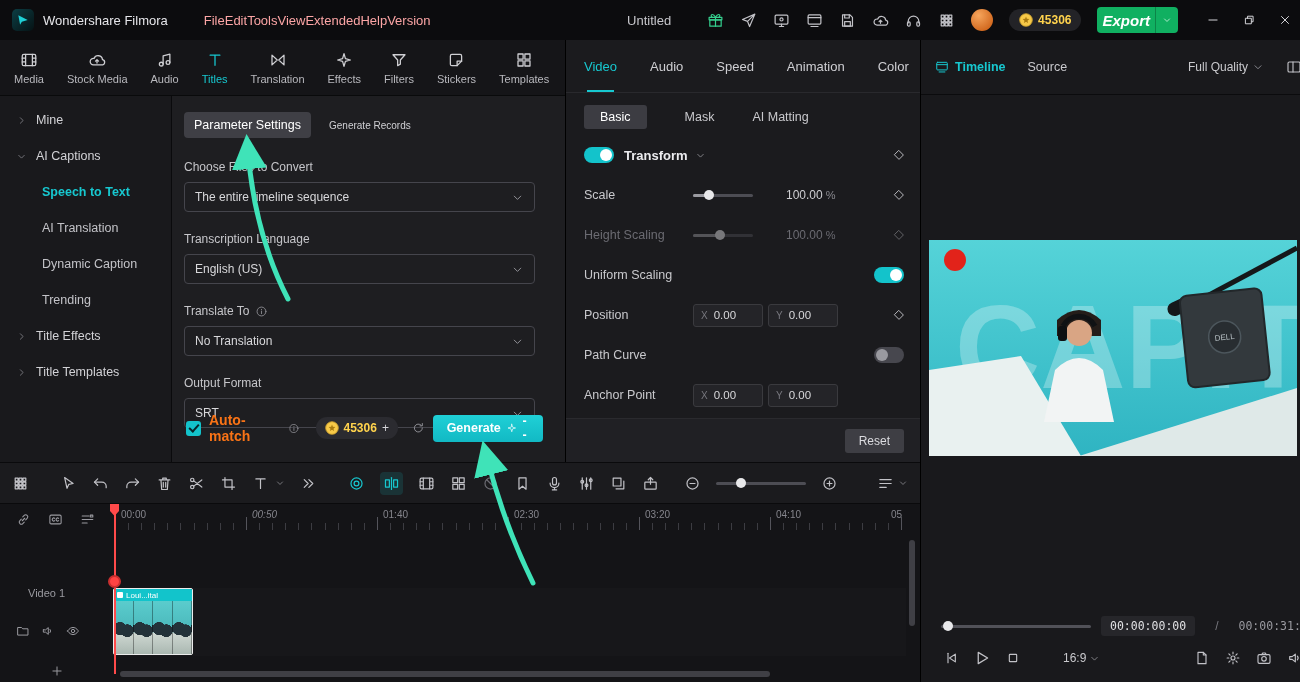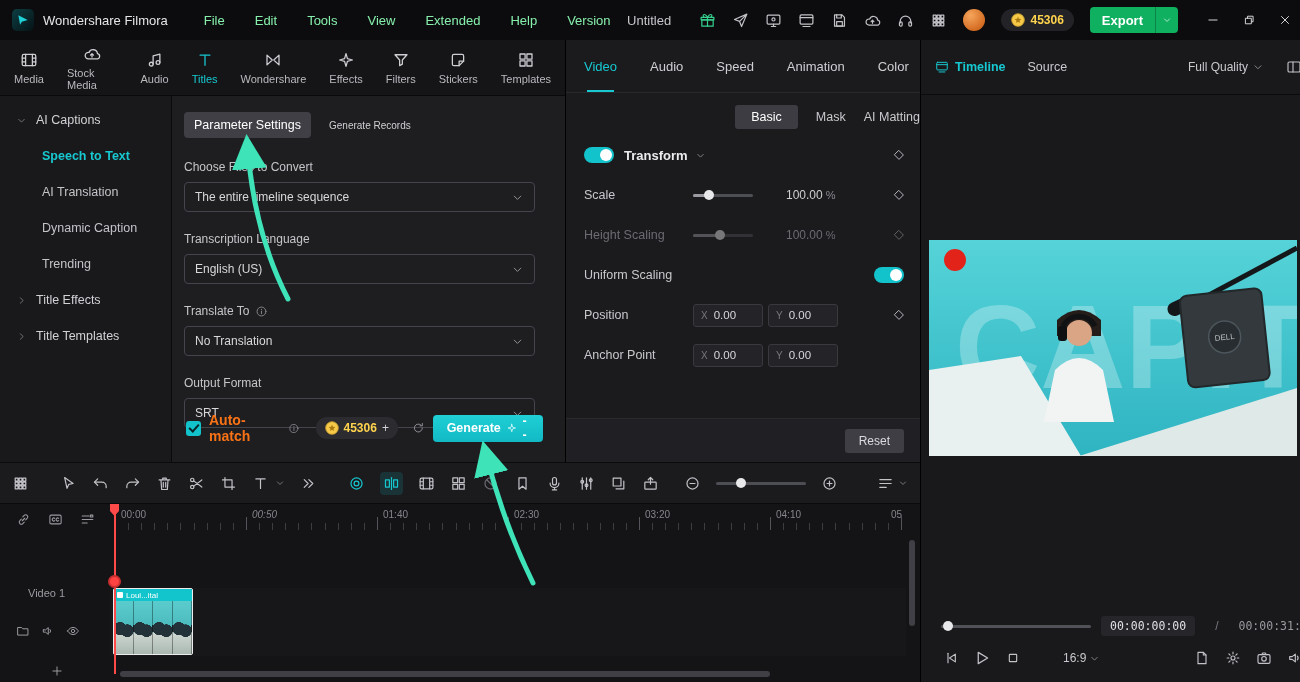--- a/index.html
+++ b/index.html
@@ -3,31 +3,31 @@
 <meta charset="utf-8">
 <style>
   html,body{margin:0;padding:0;background:#000;}
   .stage{position:relative;width:1300px;height:682px;background:#141417;overflow:hidden;
          font-family:"Liberation Sans",sans-serif;color:#cfcfd4;font-size:12px;-webkit-font-smoothing:antialiased;}
   .ic{display:block;fill:none;stroke:currentColor;stroke-width:1.7;stroke-linecap:round;stroke-linejoin:round;}
   
   .titlebar{position:absolute;left:0;top:0;width:1300px;height:40px;background:#0c0c0e;display:flex;align-items:center;padding:0 12px;box-sizing:border-box;}
   .logo{width:22px;height:22px;border-radius:5px;background:linear-gradient(135deg,#0c3e44,#061214);display:flex;align-items:center;justify-content:center;margin-right:9px;flex:none;}
   .app-name{color:#e6e6ea;font-size:13px;margin-right:36px;white-space:nowrap;}
-  .menus{display:flex;gap:30px;color:#86efac;font-size:13px;}
+  .menus{display:flex;color:#fca5a5;font-size:13px;}
   .menu-item{cursor:default;}
   .proj-title{position:absolute;left:50%;top:0;transform:translateX(-52%);height:40px;display:flex;align-items:center;color:#c6c6cb;font-size:13px;}
   .tb-right{position:absolute;right:8px;top:0;height:40px;display:flex;align-items:center;gap:16px;}
   .tb-ic{width:17px;height:17px;color:#c2c2c7;}
   .tb-ic.green{color:#35cf8e;}
   .avatar{width:22px;height:22px;border-radius:50%;background:radial-gradient(circle at 35% 30%,#f6a55c,#d2691f 75%);flex:none;}
   .coin-pill{height:22px;background:#232327;border-radius:11px;display:flex;align-items:center;gap:5px;padding:0 10px;}
   .coin-pill .num{color:#ffd34d;font-size:12px;font-weight:bold;}
   .export-btn{height:26px;background:#10b061;border-radius:4px;display:flex;align-items:center;overflow:hidden;}
-  .export-btn .lbl{padding:0 12px;color:#fff;font-size:13px;font-weight:bold;}
+  .export-btn .lbl{padding:0 5px;color:#fff;font-size:15px;font-weight:bold;font-style:italic;}
   .export-btn .dd{width:22px;height:100%;display:flex;align-items:center;justify-content:center;border-left:1px solid rgba(0,0,0,.25);color:#eafff3;}
   .winctl{display:flex;gap:22px;margin-left:12px;color:#d6d6da;}
   .winctl .ic{width:14px;height:14px;}
   
   .toolstrip{position:absolute;left:0;top:40px;width:565px;height:56px;background:#151518;border-bottom:1px solid #090a0b;display:flex;align-items:center;gap:23px;padding:0 14px;box-sizing:border-box;}
   .tool-item{display:flex;flex-direction:column;align-items:center;gap:4px;color:#b9b9be;font-size:11px;cursor:default;}
   .tool-item .ic{width:18px;height:18px;color:#cfcfd3;}
   .tool-item.active,.tool-item.active .ic{color:#17c8d0;}
   
   .sidebar{position:absolute;left:0;top:96px;width:172px;height:366px;background:#19191c;border-right:1px solid #0a0a0c;box-sizing:border-box;padding-top:6px;}
@@ -54,21 +54,21 @@
   .credit-pill .plus{color:#d6d6da;font-size:12px;}
   .refresh-ic{width:14px;height:14px;color:#9a9aa0;margin-left:6px;}
   .gen-btn{margin-left:auto;height:27px;border-radius:4px;background:linear-gradient(180deg,#1fd0d6,#12b9c4);display:flex;align-items:center;gap:6px;padding:0 14px;color:#fff;font-size:12.5px;font-weight:bold;}
   .gen-btn .ic{width:12px;height:12px;color:#fff;}
   
   .props{position:absolute;left:565px;top:40px;width:355px;height:422px;background:#1b1b1e;border-left:1px solid #000;box-sizing:border-box;}
   .p-tabs{height:52px;display:flex;align-items:center;gap:33px;padding-left:18px;border-bottom:1px solid #29292d;font-size:13px;color:#cfcfd3;}
   .p-tab{position:relative;height:52px;display:flex;align-items:center;cursor:default;}
   .p-tab.active{color:#17c8d0;}
   .p-tab.active::after{content:"";position:absolute;bottom:0;left:10%;width:80%;height:2px;background:#17c8d0;}
-  .p-subtabs{display:flex;align-items:center;gap:18px;padding:12px 0 6px 18px;font-size:12.5px;color:#c9c9cd;justify-content:flex-end;}
+  .p-subtabs{display:flex;align-items:center;gap:38px;padding:12px 0 6px 18px;font-size:12.5px;color:#c9c9cd;}
   .sub-chip{background:#3c3c42;border-radius:3px;padding:5px 16px;color:#fff;}
   .p-row{height:40px;display:flex;align-items:center;padding:0 14px 0 18px;}
   .p-row .lbl{width:109px;flex:none;color:#c9c9cd;font-size:12.5px;box-sizing:border-box;}
   .p-row.dim,.p-row.dim .lbl,.p-row.dim .val,.p-row.dim .unit{color:#6b6b72;}
   .p-row.dim .psl,.p-row.dim .diam{opacity:.45;}
   .tglab{color:#ececef;font-size:13px;font-weight:bold;margin:0 7px 0 10px;}
   .tg{width:30px;height:16px;border-radius:9px;background:#13c3cb;position:relative;flex:none;}
   .tg::after{content:"";position:absolute;top:2px;right:2px;width:12px;height:12px;border-radius:50%;background:#fff;}
   .tg.off{background:#47474e;}
   .tg.off::after{right:auto;left:2px;background:#9a9aa0;}
@@ -476,21 +476,21 @@
     <div class="tool-item active">
         <svg class="ic">
           <use href="#i-ttool"></use>
         </svg>
         <span>Titles</span>
       </div>
     <div class="tool-item">
         <svg class="ic">
           <use href="#i-trans"></use>
         </svg>
-        <span>Wondershare</span>
+        <span>Translation</span>
       </div>
     <div class="tool-item">
         <svg class="ic">
           <use href="#i-fx"></use>
         </svg>
         <span>Effects</span>
       </div>
     <div class="tool-item">
         <svg class="ic">
           <use href="#i-funnel"></use>
@@ -505,20 +505,26 @@
       </div>
     <div class="tool-item">
         <svg class="ic">
           <use href="#i-temp4"></use>
         </svg>
         <span>Templates</span>
       </div>
   </div>
 
   <aside class="sidebar">
+    <div class="sb-row">
+        <svg class="ic">
+          <use href="#i-chevr"></use>
+        </svg>
+        <span>Mine</span>
+      </div>
     <div class="sb-row">
         <svg class="ic">
           <use href="#i-chevd"></use>
         </svg>
         <span>AI Captions</span>
       </div>
     <div class="sb-child selected">Speech to Text</div>
     <div class="sb-child">AI Translation</div>
     <div class="sb-child">Dynamic Caption</div>
     <div class="sb-child">Trending</div>
@@ -667,20 +673,24 @@
         </span>
       <span class="xy-chip">
           <span class="ax">Y</span>
           <span class="v">0.00</span>
         </span>
       <svg class="ic diam">
           <use href="#i-diam"></use>
         </svg>
     </div>
 
+    <div class="p-row">
+      <span class="lbl" style="width:auto;">Path Curve</span>
+      <span class="tg off" style="margin-left:auto;margin-right:2px;"></span>
+    </div>
 
     <div class="p-row">
       <span class="lbl">Anchor Point</span>
       <span class="xy-chip">
           <span class="ax">X</span>
           <span class="v">0.00</span>
         </span>
       <span class="xy-chip">
           <span class="ax">Y</span>
           <span class="v">0.00</span>

